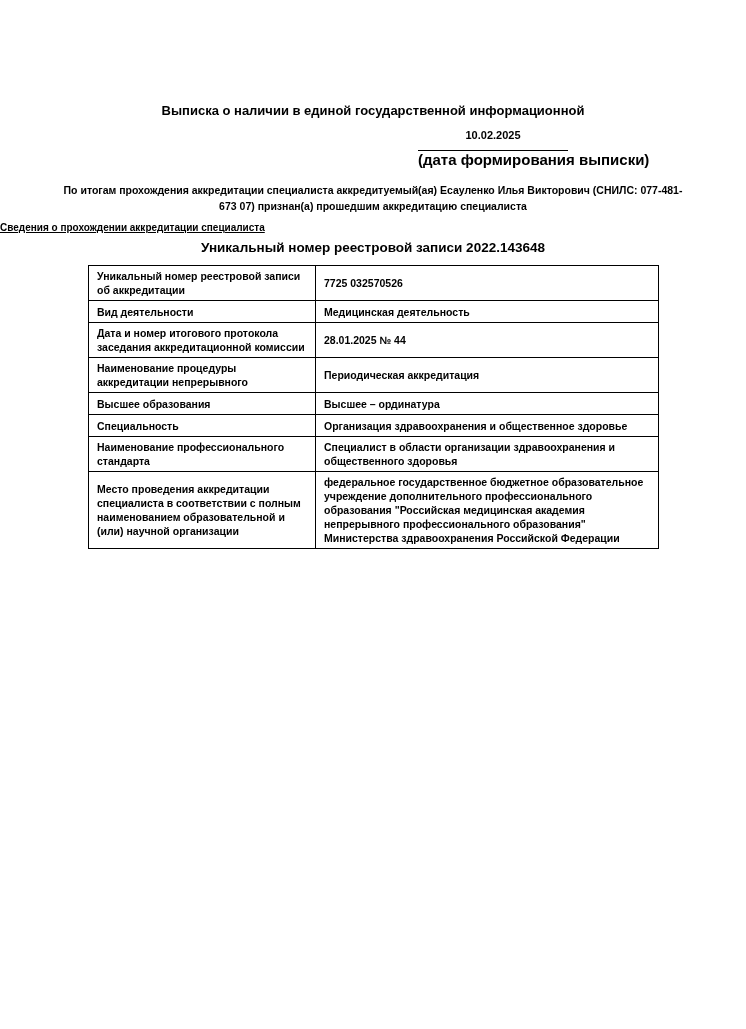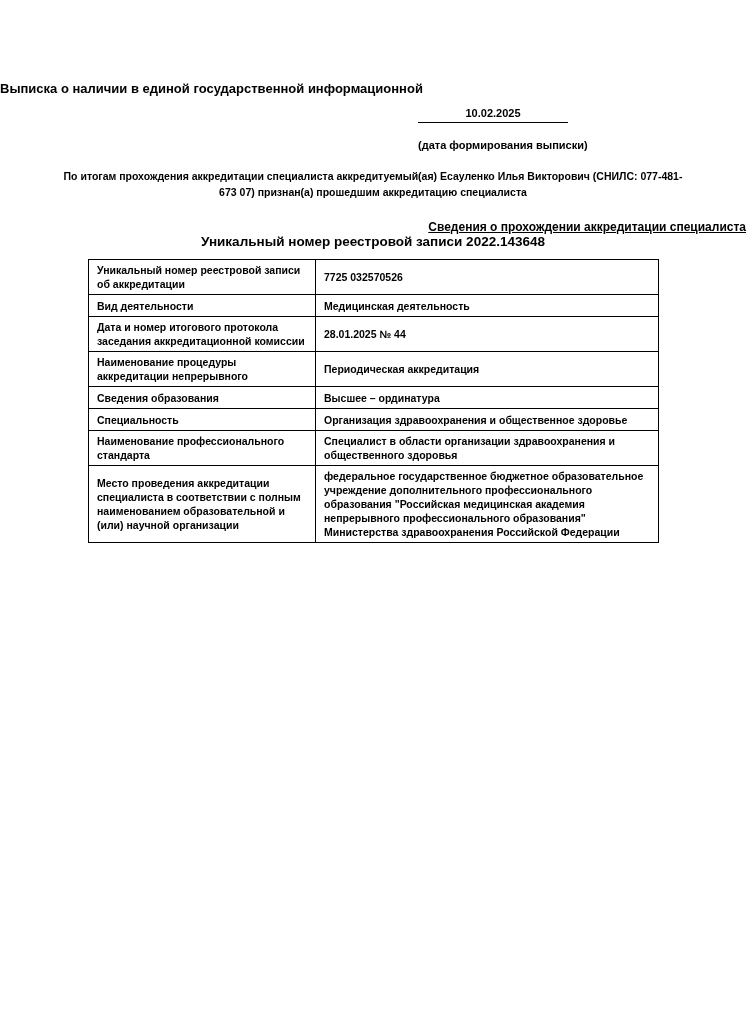--- a/index.html
+++ b/index.html
@@ -12,62 +12,63 @@
     overflow: hidden;
   }
   .page {
     position: relative;
     width: 746px;
     height: 1029px;
     background: #ffffff;
     font-weight: bold;
   }
   .doc-title {
-    margin-top: 78px;
-    text-align: left;
+    margin-top: 100px;
+    text-align: center;
     font-size: 13px;
     line-height: 21px;
     font-weight: bold;
   }
   .doc-title .tline { display: block; }
 
   .date-block {
     width: 150px;
     margin-left: 418px;
     margin-top: 8px;
     text-align: center;
   }
   .date-value {
     font-size: 11px;
     line-height: 13px;
-    padding-bottom: 2px;
+    padding-bottom: 8px;
     border-bottom: 1.5px solid #000000;
   }
   .date-caption {
-    font-size: 11px;
+    font-size: 15px;
     line-height: 13px;
-    margin-top: 16px;
+    margin-top: 2px;
     white-space: nowrap;
   }
 
   .intro {
     margin-top: 16px;
     text-align: center;
     font-size: 10.5px;
     line-height: 16px;
   }
   .intro .iline { display: block; }
 
   .section-heading {
-    margin-top: 20px;
-    text-align: right;
-    font-size: 12px;
+    margin-top: 8px;
+    text-align: left;
+    font-size: 10px;
     text-decoration: underline;
   }
   .registry-heading {
+    margin-top: 7px;
     text-align: center;
     font-size: 13.5px;
   }
 
   table.acc-table {
     margin-top: 10px;
     margin-left: 88px;
     width: 570px;
     border-collapse: collapse;
     table-layout: fixed;
@@ -120,21 +121,21 @@
       </tr>
       <tr class="row-tall">
         <td class="label-cell">Дата и номер итогового протокола заседания аккредитационной комиссии</td>
         <td class="value-cell">28.01.2025 № 44</td>
       </tr>
       <tr class="row-tall">
         <td class="label-cell">Наименование процедуры аккредитации непрерывного</td>
         <td class="value-cell">Периодическая аккредитация</td>
       </tr>
       <tr class="row-short">
-        <td class="label-cell">Сведения образования</td>
+        <td class="label-cell">Высшее образования</td>
         <td class="value-cell">Высшее – ординатура</td>
       </tr>
       <tr class="row-short">
         <td class="label-cell">Специальность</td>
         <td class="value-cell">Организация здравоохранения и общественное здоровье</td>
       </tr>
       <tr class="row-tall">
         <td class="label-cell">Наименование профессионального стандарта</td>
         <td class="value-cell">Специалист в области организации здравоохранения и общественного здоровья</td>
       </tr>

